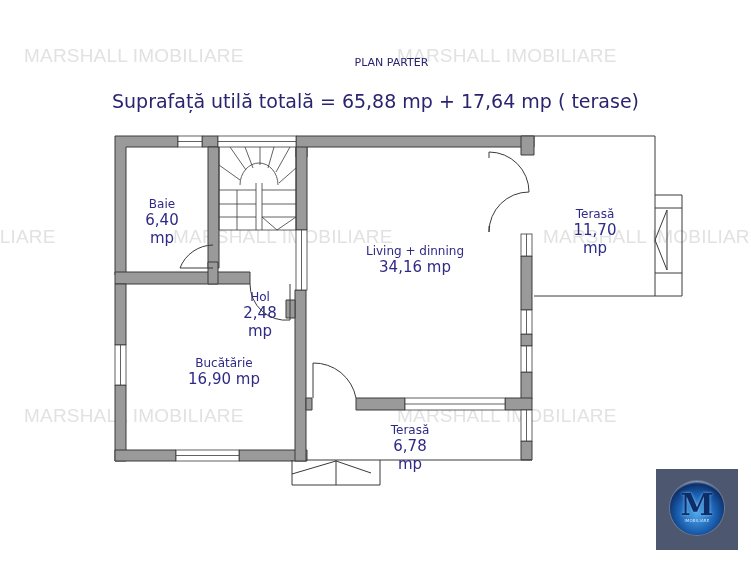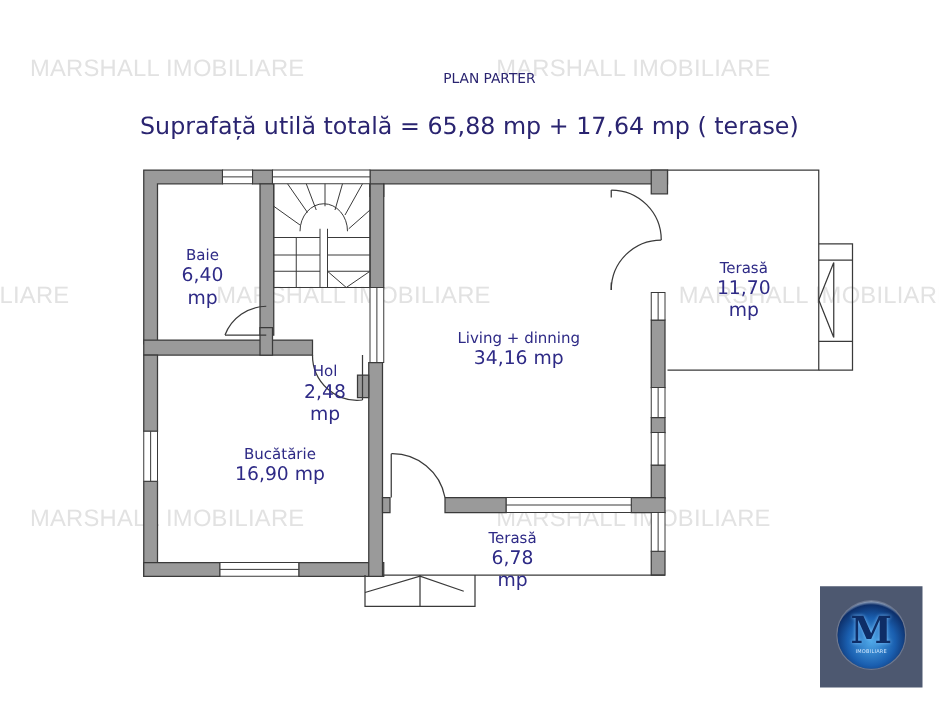--- a/index.html
+++ b/index.html
@@ -147,21 +147,21 @@
 </svg>
 
 <div class="lbl" style="left:132px; top:197px; width:60px;">
   <span class="nm">Baie</span>
   <span class="ar">6,40 mp</span>
 </div>
 <div class="lbl" style="left:232px; top:242px; width:56px;margin-top:48px;">
   <span class="nm">Hol</span>
   <span class="ar">2,48 mp</span>
 </div>
-<div class="lbl" style="left:355px; top:263px; width:120px;">
+<div class="lbl" style="left:355px; top:244px; width:120px;">
   <span class="nm">Living + dinning</span>
   <span class="ar">34,16 mp</span>
 </div>
 <div class="lbl" style="left:560px; top:207px; width:70px;">
   <span class="nm">Terasă</span>
   <span class="ar">11,70 mp</span>
 </div>
 <div class="lbl" style="left:184px; top:356px; width:80px;">
   <span class="nm">Bucătărie</span>
   <span class="ar">16,90 mp</span>

